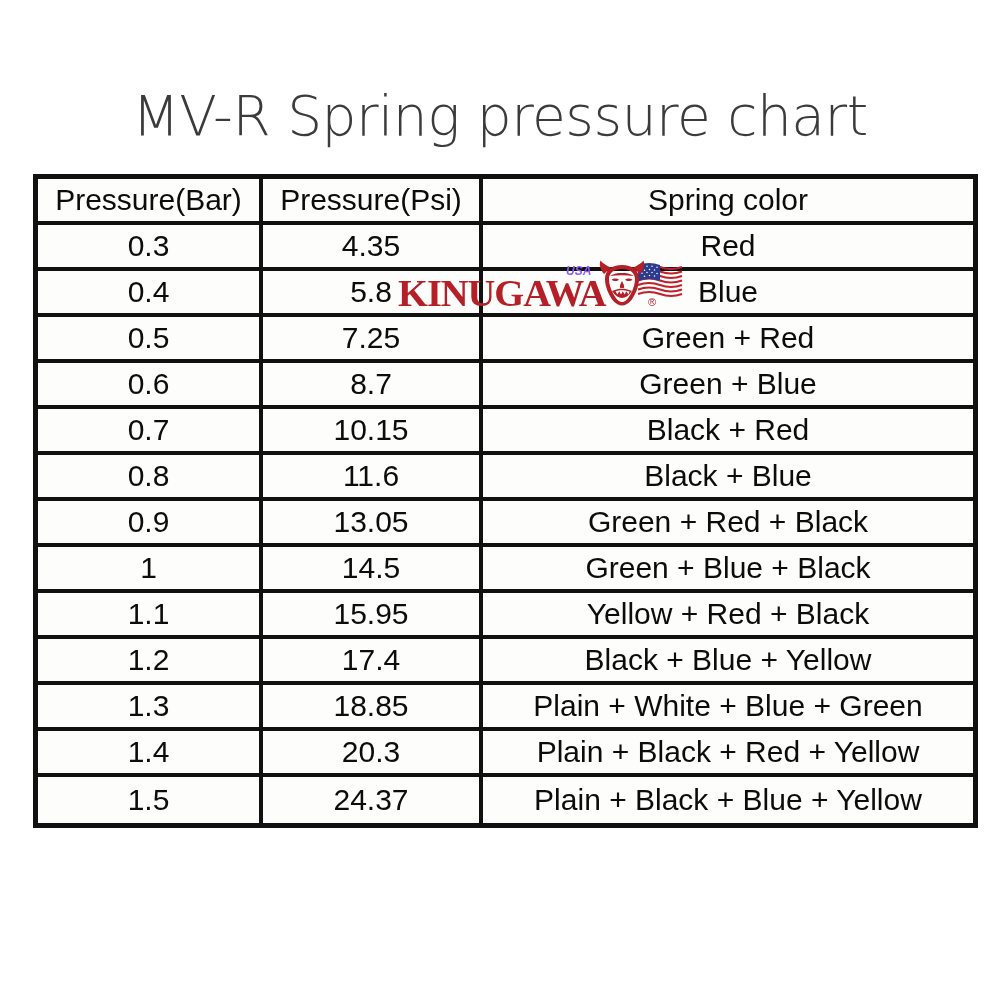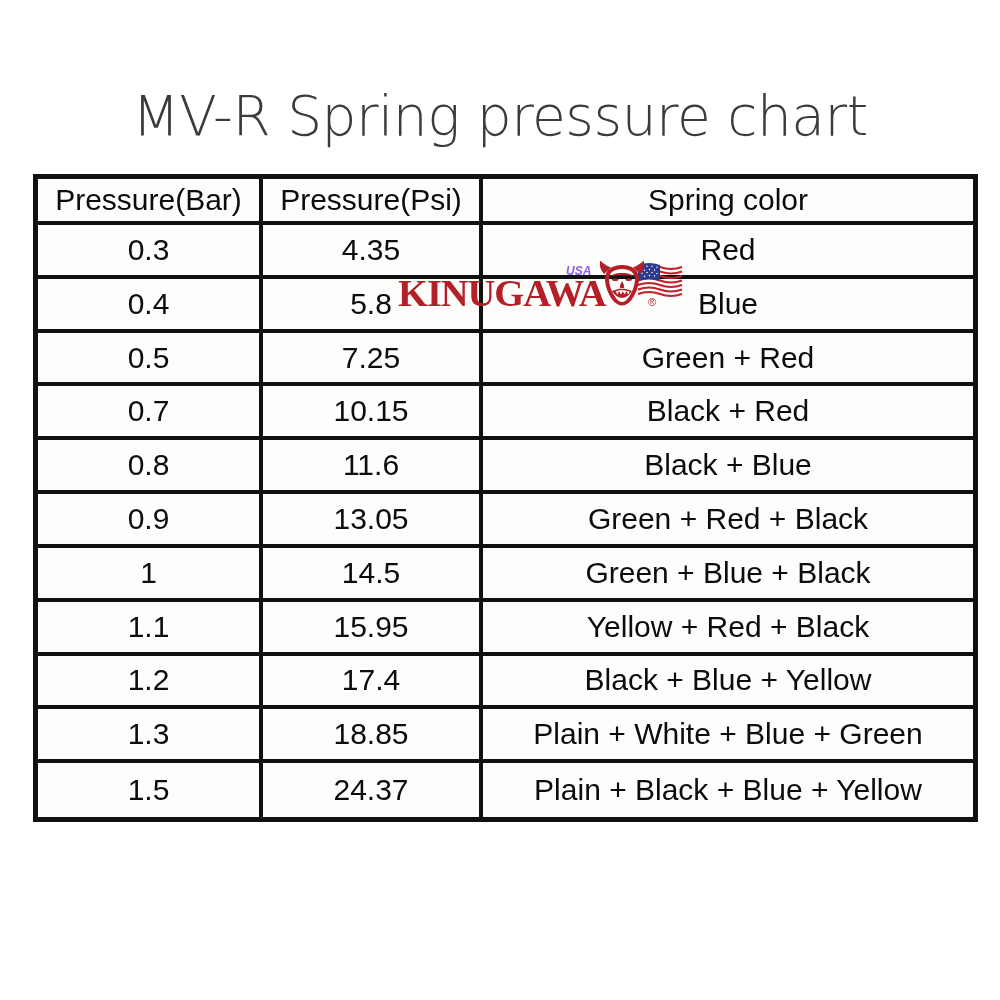--- a/index.html
+++ b/index.html
@@ -174,20 +174,25 @@
           <td>0.4</td>
           <td>5.8</td>
           <td>Blue</td>
         </tr>
         <tr>
           <td>0.5</td>
           <td>7.25</td>
           <td>Green + Red</td>
         </tr>
         <tr>
+          <td>0.6</td>
+          <td>8.7</td>
+          <td>Green + Blue</td>
+        </tr>
+        <tr>
           <td>0.7</td>
           <td>10.15</td>
           <td>Black + Red</td>
         </tr>
         <tr>
           <td>0.8</td>
           <td>11.6</td>
           <td>Black + Blue</td>
         </tr>
         <tr>
@@ -207,20 +212,25 @@
         </tr>
         <tr>
           <td>1.2</td>
           <td>17.4</td>
           <td>Black + Blue + Yellow</td>
         </tr>
         <tr>
           <td>1.3</td>
           <td>18.85</td>
           <td>Plain + White + Blue + Green</td>
+        </tr>
+        <tr>
+          <td>1.4</td>
+          <td>20.3</td>
+          <td>Plain + Black + Red + Yellow</td>
         </tr>
         <tr>
           <td>1.5</td>
           <td>24.37</td>
           <td>Plain + Black + Blue + Yellow</td>
         </tr>
       </tbody>
     </table>
   </div>
 

